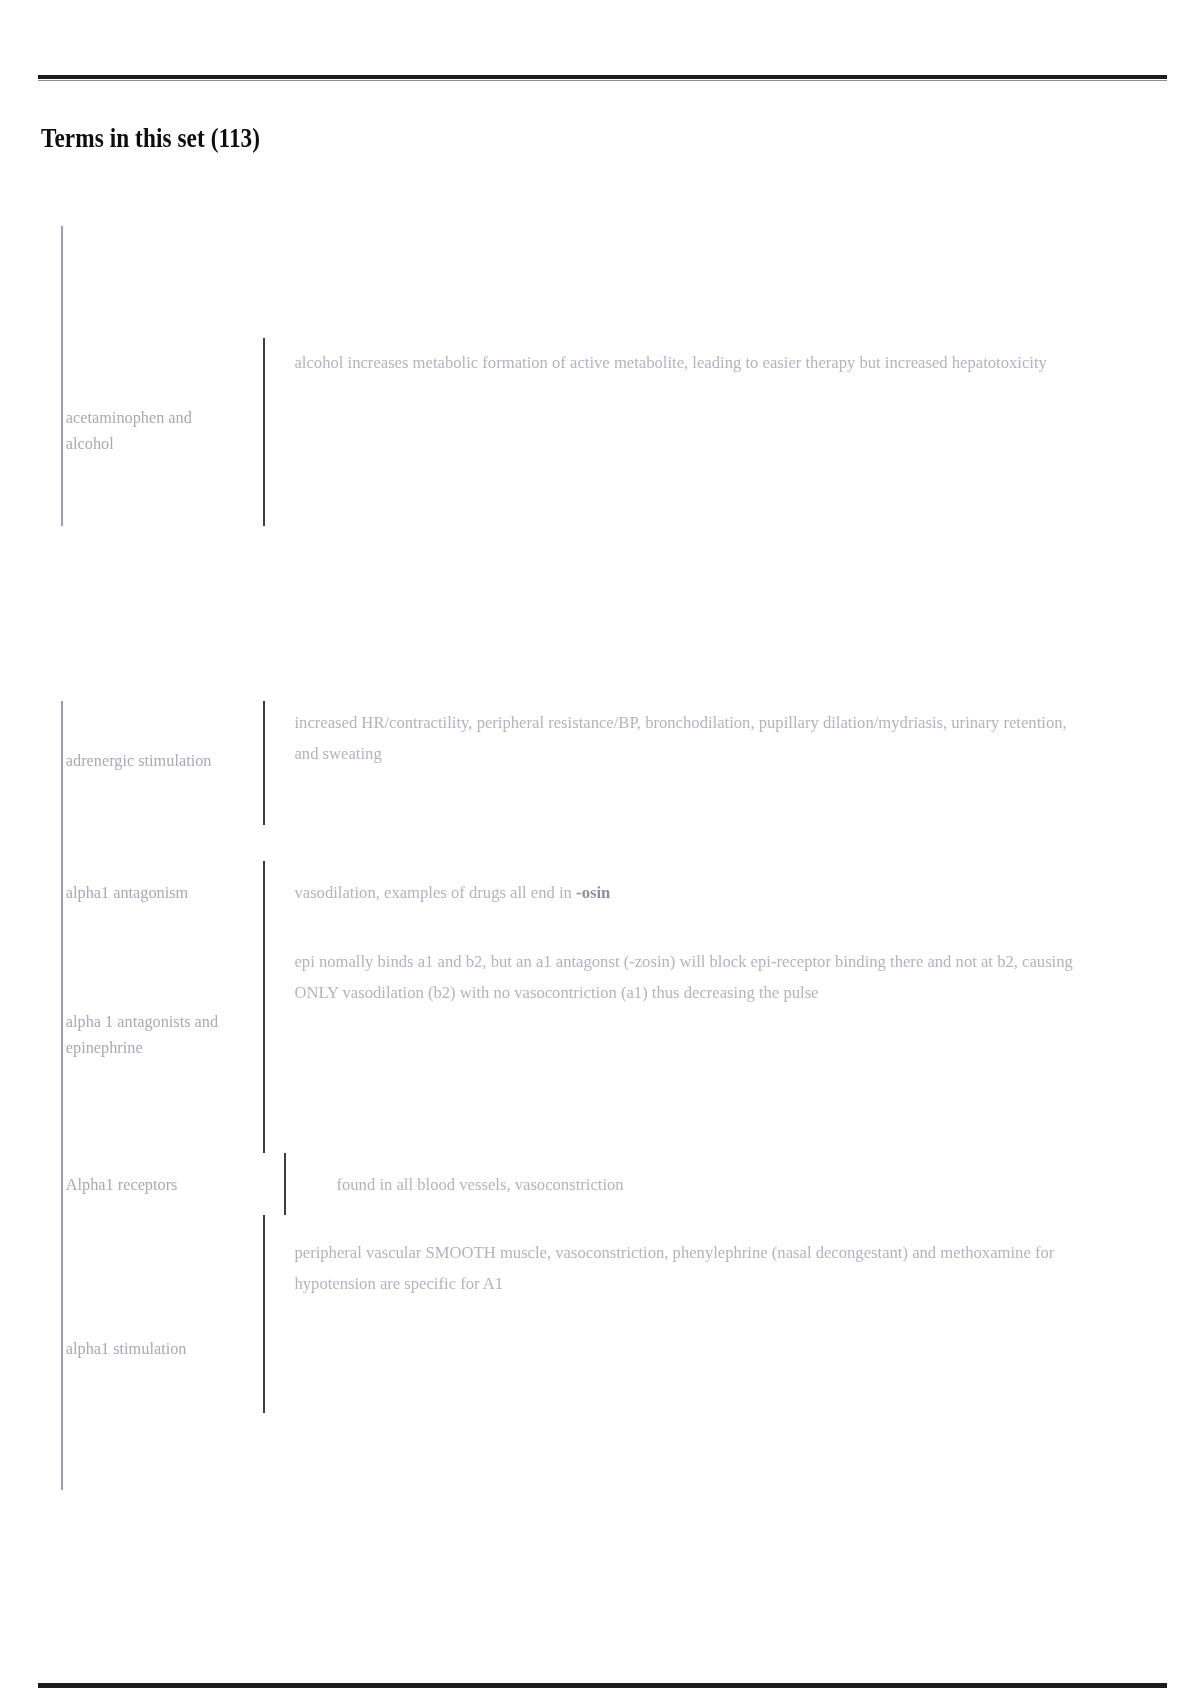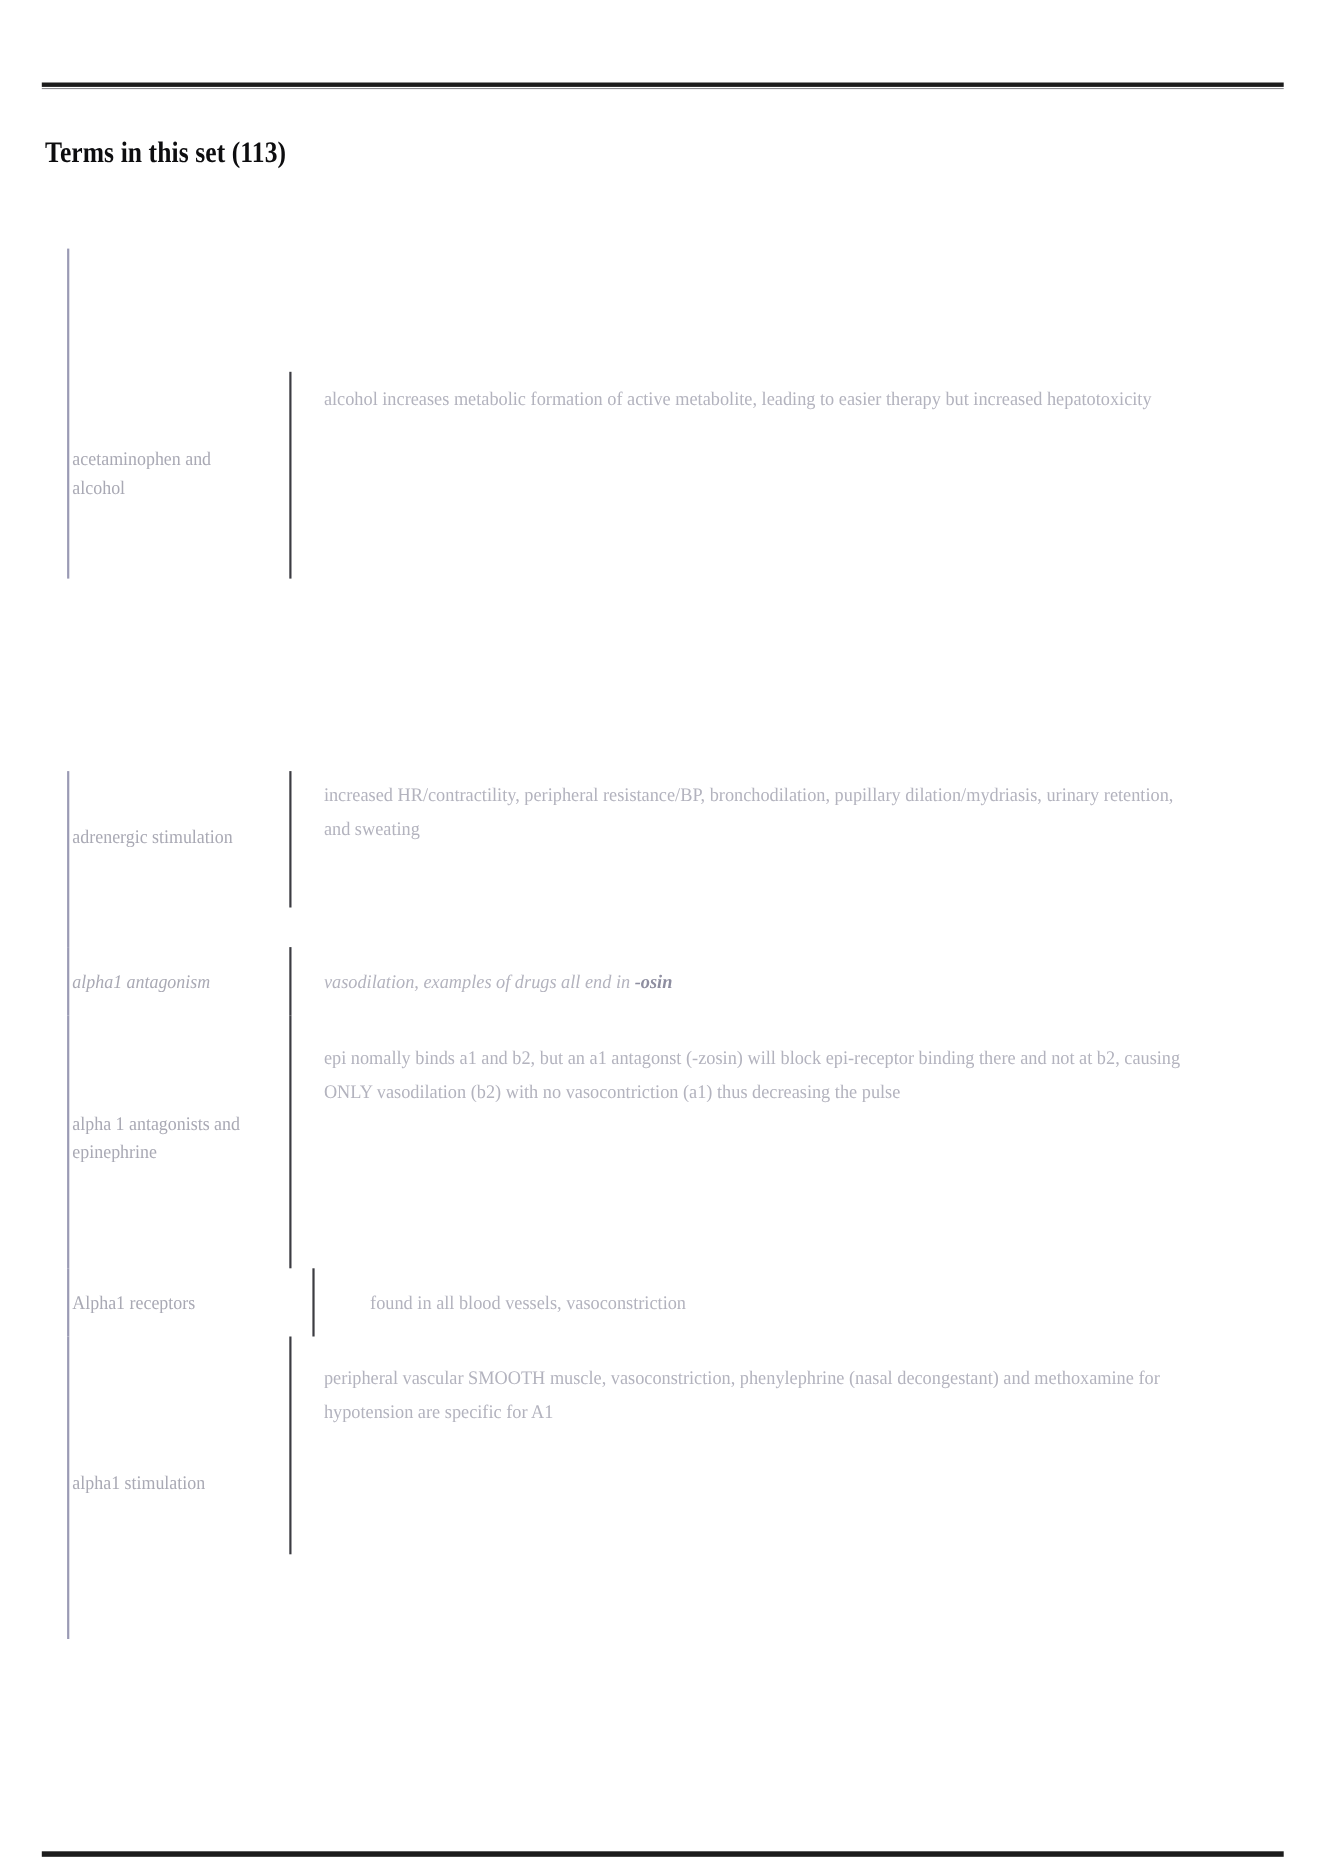--- a/index.html
+++ b/index.html
@@ -109,21 +109,21 @@
   .r0 .term-cell { align-self: flex-start; margin-top: 178px; }
   .r0 .def-cell  { align-self: flex-start; margin-top: 121px; }
 
   .spacer { height: 175px; border-left: 2px solid transparent; }
 
   .r1 { height: 160px; }
   .r1 .divider { height: 124px; align-self: flex-start; }
   .r1 .term-cell { align-self: flex-start; margin-top: 46px; }
   .r1 .def-cell  { align-self: flex-start; margin-top: 6px; }
 
-  .r2 { height: 62px; font-style: italic; }
+  .r2 { height: 62px; }
   .r2 .divider { height: 62px; }
 
   .r3 { height: 230px; }
   .r3 .divider { height: 230px; align-self: flex-start; }
   .r3 .term-cell { align-self: flex-start; margin-top: 85px; }
   .r3 .def-cell  { align-self: flex-start; margin-top: 23px; }
 
   .r4 { height: 62px; gap: 21px; }
   .r4 .divider { height: 62px; }
 

